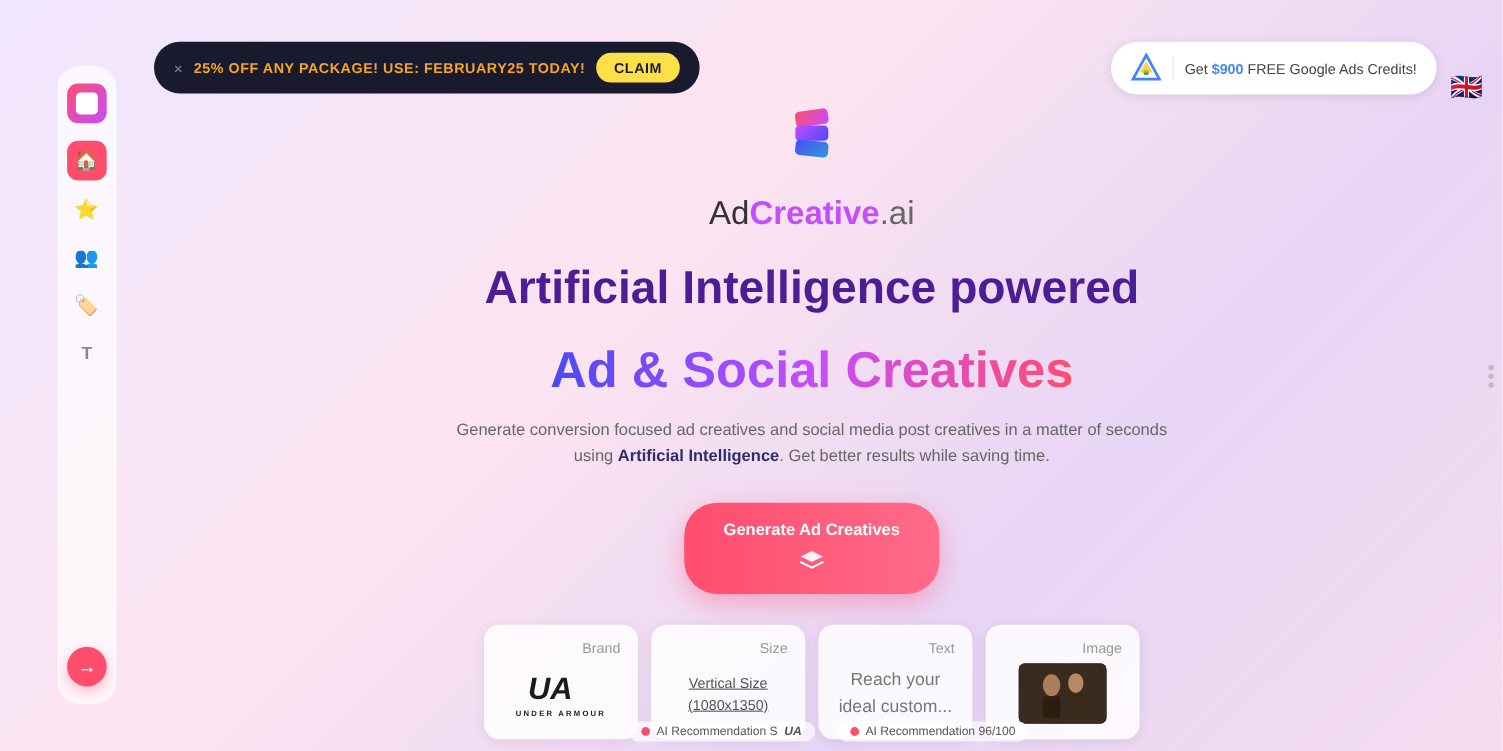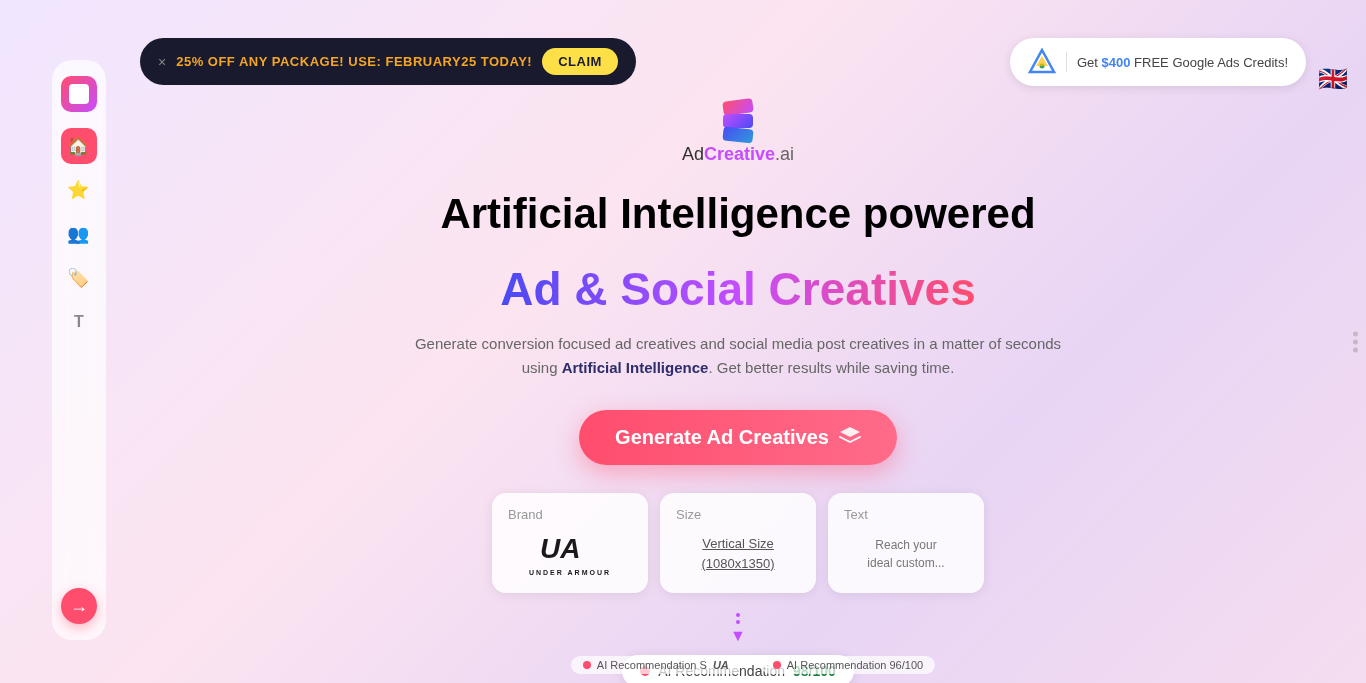--- a/index.html
+++ b/index.html
@@ -175,37 +175,38 @@
     }
 
     
     .logo-container {
       display: flex;
       flex-direction: column;
       align-items: center;
       margin-bottom: 24px;
     }
     .logo-text {
-      font-size: 18px;
+      font-size: 30px;
       font-weight: 400;
       color: #333;
+      margin-top: 34px;
     }
     .logo-text .creative {
       color: #c44dff;
       font-weight: 700;
     }
     .logo-text .ai {
       color: #666;
     }
 
     
     .headline-powered {
       font-size: 42px;
       font-weight: 700;
-      color: #000000;
+      color: #4c1d95;
       text-align: center;
       line-height: 1.2;
     }
     .headline-creatives {
       font-size: 46px;
       font-weight: 800;
       background: linear-gradient(90deg, #4a4af4, #c44dff, #ff4d6d);
       -webkit-background-clip: text;
       -webkit-text-fill-color: transparent;
       background-clip: text;
@@ -227,49 +228,50 @@
       font-weight: 700;
     }
 
     
     .generate-btn {
       background: linear-gradient(90deg, #ff4d6d, #ff6b8a);
       color: white;
       border: none;
       border-radius: 30px;
       padding: 16px 36px;
-      font-size: 20px;
+      font-size: 15px;
       font-weight: 700;
       cursor: pointer;
       display: flex;
       align-items: center;
       gap: 10px;
       box-shadow: 0 8px 24px rgba(255,77,109,0.4);
       margin-bottom: 28px;
       transition: transform 0.2s;
+      flex-direction: column;
     }
     .btn-icon {
       font-size: 20px;
     }
 
     
     .feature-cards {
       display: flex;
       gap: 12px;
       margin-bottom: 20px;
     }
     .feature-card {
       background: rgba(255,255,255,0.85);
       border-radius: 14px;
       padding: 14px 16px;
-      width: 156px;
+      width: 140px;
       min-height: 100px;
       display: flex;
       flex-direction: column;
-      align-items: flex-start;
+      align-items: flex-end;
       gap: 6px;
       box-shadow: 0 2px 12px rgba(0,0,0,0.08);
     }
     .card-label {
       font-size: 13px;
       color: #999;
       font-weight: 500;
     }
     .card-content {
       display: flex;
@@ -291,21 +293,21 @@
       font-weight: 600;
     }
     .size-text {
       font-size: 13px;
       color: #555;
       text-align: center;
       line-height: 1.5;
       text-decoration: underline;
     }
     .reach-text {
-      font-size: 12px;
+      font-size: 16px;
       color: #777;
       text-align: center;
       line-height: 1.5;
     }
     .image-thumb {
       width: 80px;
       height: 55px;
       background: linear-gradient(135deg, #2a2a2a, #444);
       border-radius: 6px;
       overflow: hidden;
@@ -452,21 +454,21 @@
 
 <div class="google-banner">
 
   <svg class="google-ads-icon" viewBox="0 0 28 28">
     <polygon points="14,2 26,24 2,24" fill="none" stroke="#4285f4" stroke-width="2.5"></polygon>
     <circle cx="14" cy="18" r="2.5" fill="#34a853"></circle>
     <polygon points="14,8 20,18 8,18" fill="#fbbc05" opacity="0.7"></polygon>
   </svg>
   <div class="google-divider"></div>
   <span class="google-text">
-    Get <span class="free">$400</span><span> FREE Google Ads Credits!</span>
+    Get <span class="free">$900</span><span> FREE Google Ads Credits!</span>
   </span>
 </div>
 
 <div class="lang-flag">🇬🇧</div>
 
 <div class="sidebar">
   <div class="sidebar-logo">
     <div class="sidebar-logo-inner"></div>
   </div>
 
@@ -552,20 +554,36 @@
     <div class="feature-card">
       <span class="card-label">Text</span>
       <div class="card-content">
         <div class="reach-text">
           <div>Reach your</div>
           <div>ideal custom...</div>
         </div>
       </div>
     </div>
 
+    <div class="feature-card">
+      <span class="card-label">Image</span>
+      <div class="card-content">
+        <div class="image-thumb">
+          <div class="image-thumb-overlay"></div>
+
+          <svg width="80" height="55" viewBox="0 0 80 55" style="position:absolute;top:0;left:0;">
+            <rect width="80" height="55" fill="#3a2a20"></rect>
+            <ellipse cx="30" cy="20" rx="8" ry="10" fill="#c8956c" opacity="0.8"></ellipse>
+            <rect x="22" y="30" width="16" height="20" rx="3" fill="#2a1a0a" opacity="0.8"></rect>
+            <ellipse cx="52" cy="18" rx="7" ry="9" fill="#d4a574" opacity="0.8"></ellipse>
+            <rect x="45" y="27" width="14" height="22" rx="3" fill="#3a2a1a" opacity="0.8"></rect>
+          </svg>
+        </div>
+      </div>
+    </div>
   </div>
 
   <div class="arrow-connector">
     <div class="arrow-dots">
       <div class="arrow-dot"></div>
       <div class="arrow-dot"></div>
       <span class="arrow-down">▼</span>
     </div>
   </div>
 

